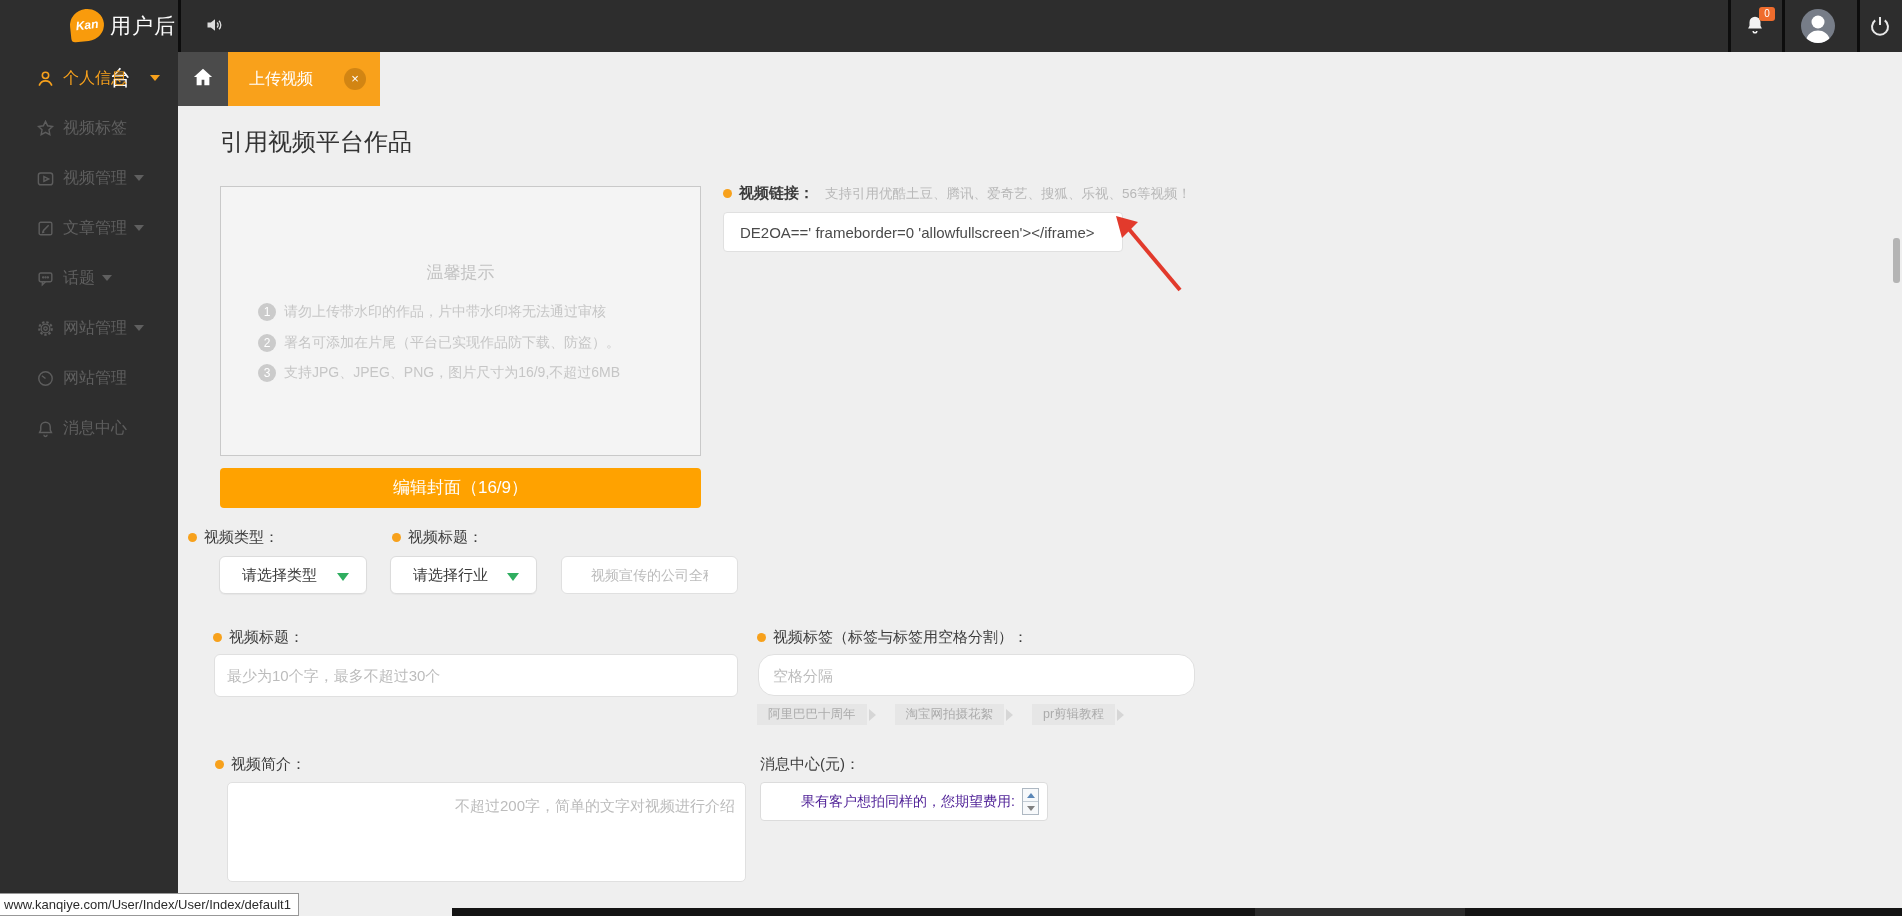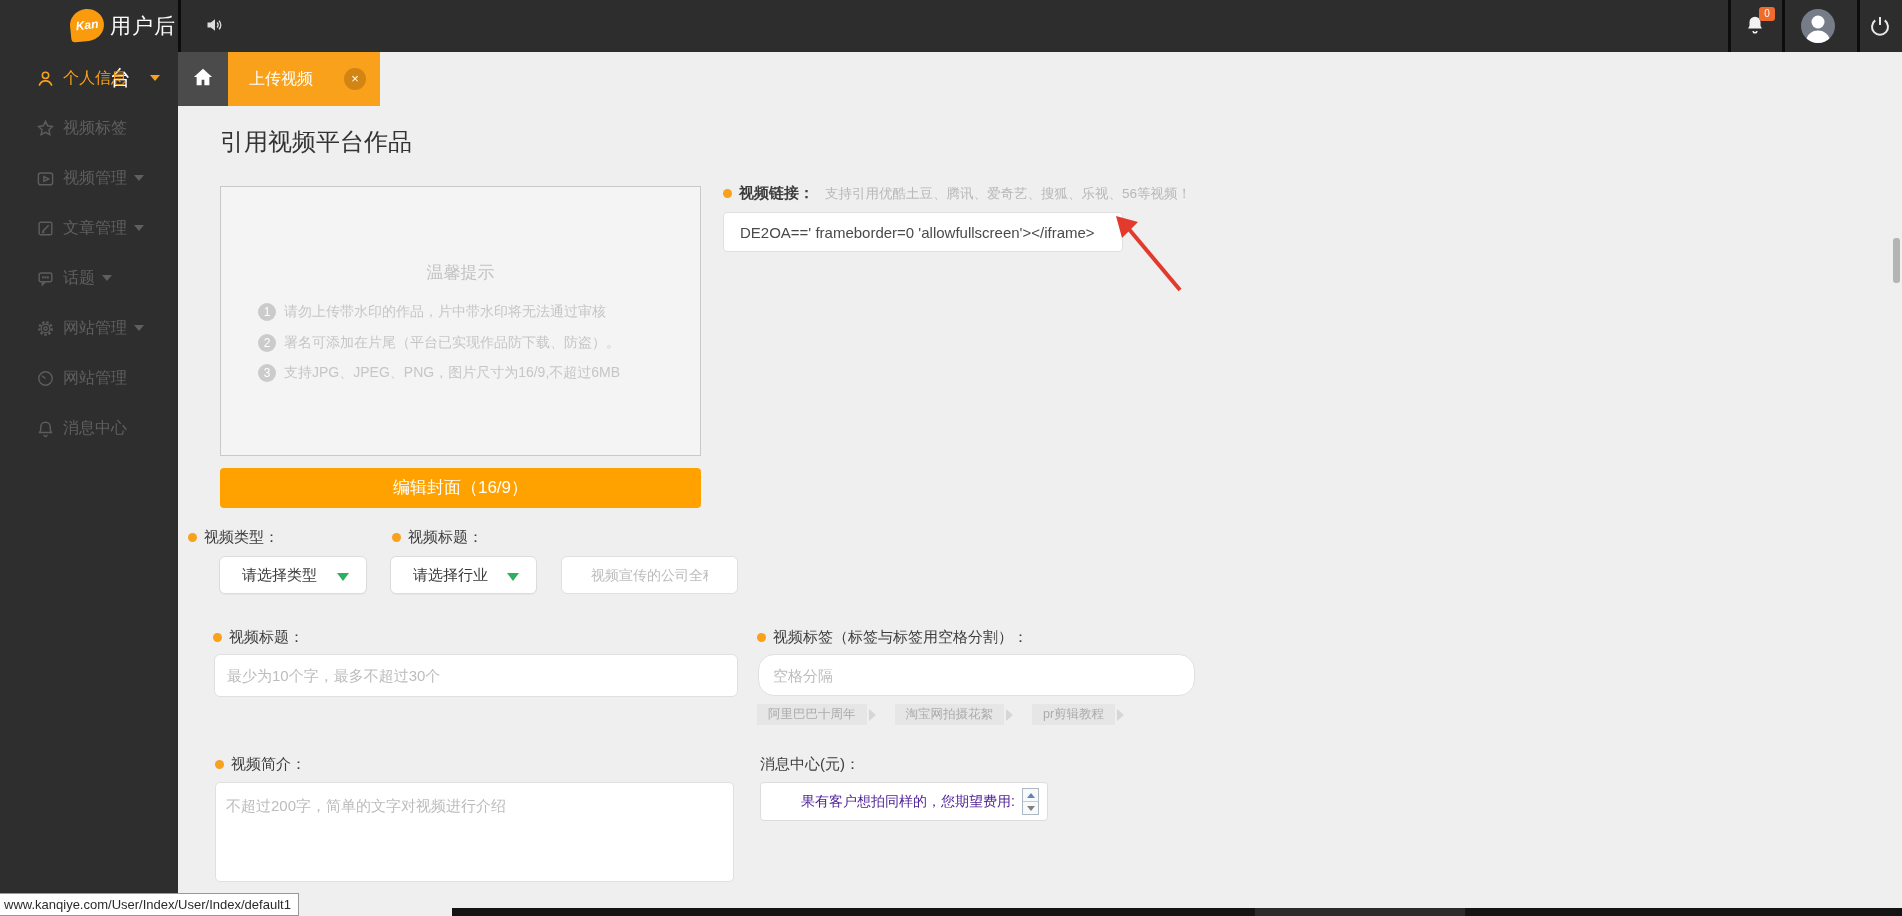--- a/index.html
+++ b/index.html
@@ -302,21 +302,21 @@
   <div class="tags-row">
     <span class="tag-chip">阿里巴巴十周年</span>
     <span class="tag-chip">淘宝网拍摄花絮</span>
     <span class="tag-chip">pr剪辑教程</span>
   </div>
 
   <div class="f-label" style="left:215px; top:755px;">
     <span class="bullet"></span>
     <span>视频简介：</span>
   </div>
-  <textarea class="inp" style="left: 215px; top: 782px; width: 519px; height: 100px;" placeholder="不超过200字，简单的文字对视频进行介绍"></textarea>
+  <textarea class="inp" style="left: 227px; top: 782px; width: 519px; height: 100px; text-align: right;" placeholder="不超过200字，简单的文字对视频进行介绍"></textarea>
 
   <div class="f-label" style="left:760px; top:755px;">
     <span>消息中心(元)：</span>
   </div>
   <div class="fee-box">
     <span class="fee-text">果有客户想拍同样的，您期望费用:</span>
     <span class="spinner">
       <span class="spin-up"></span>
       <span class="spin-dn"></span>
     </span>

